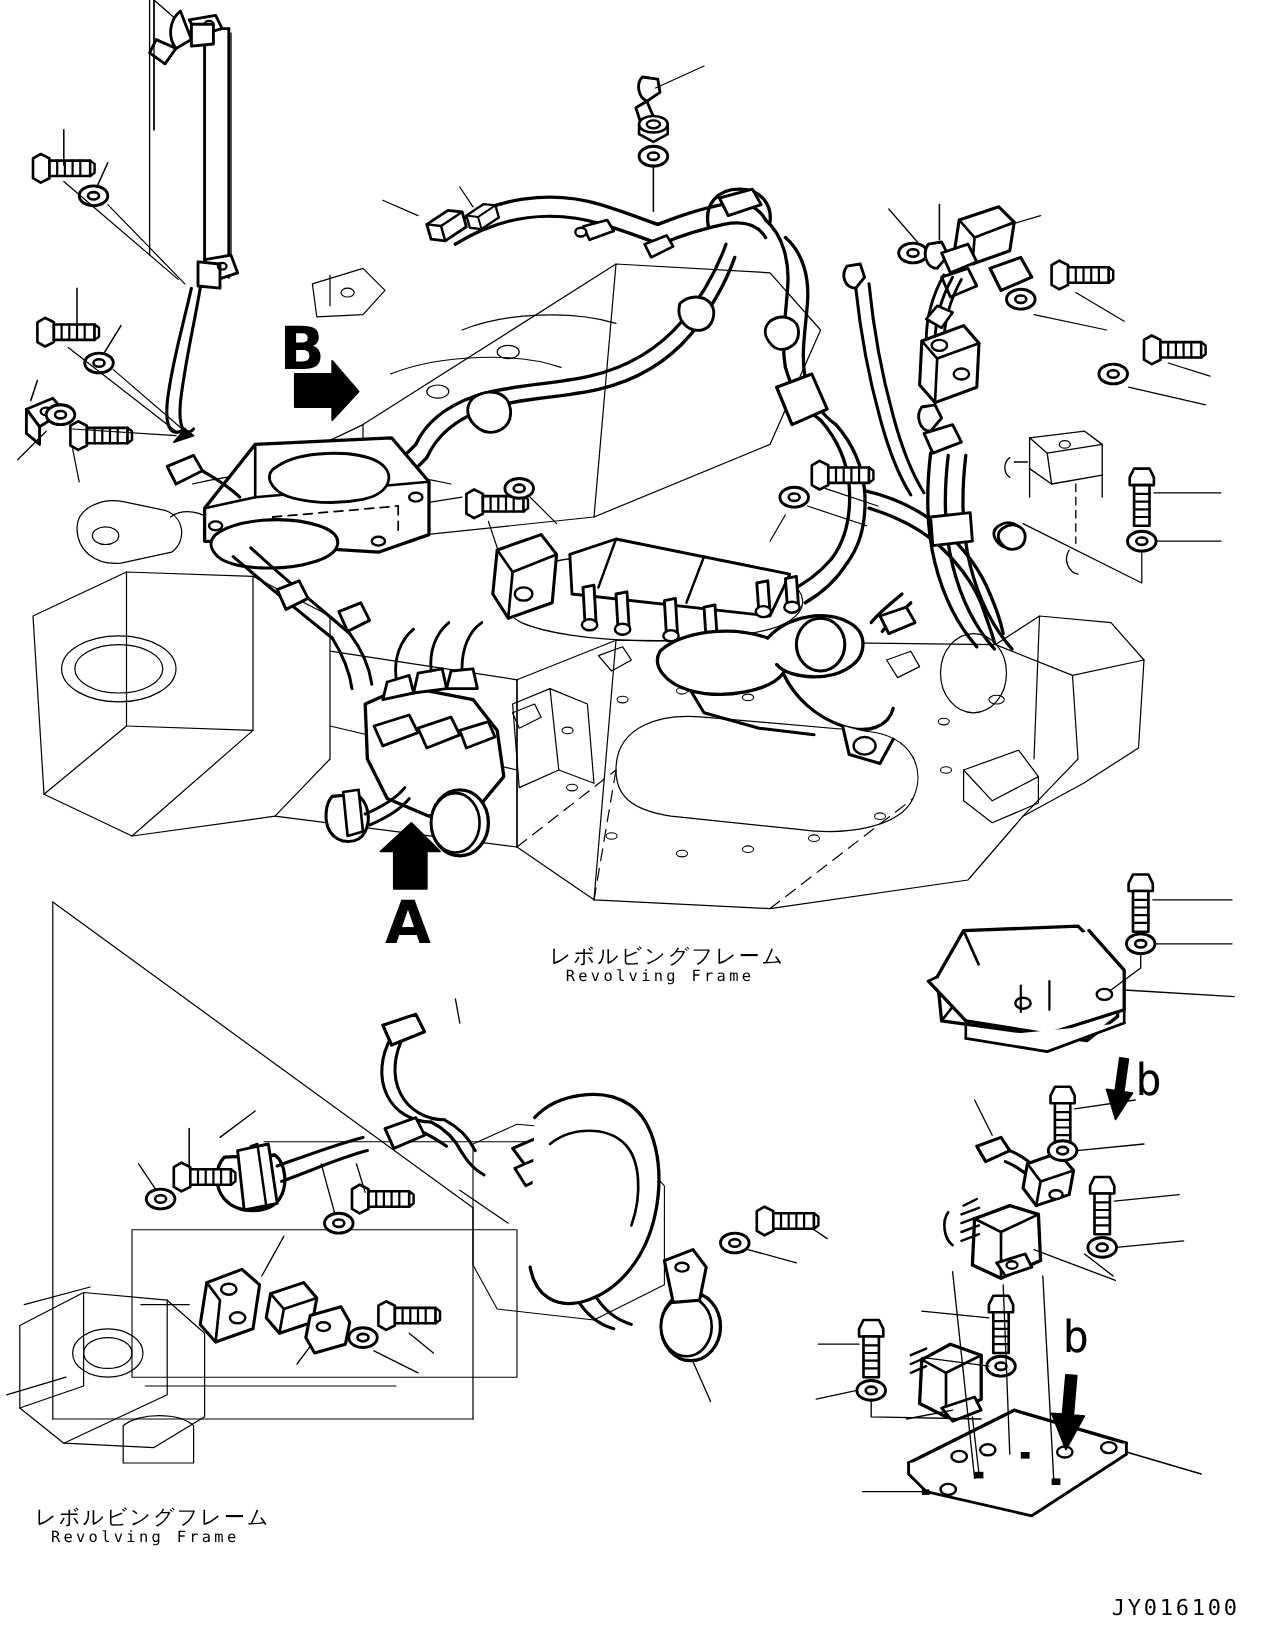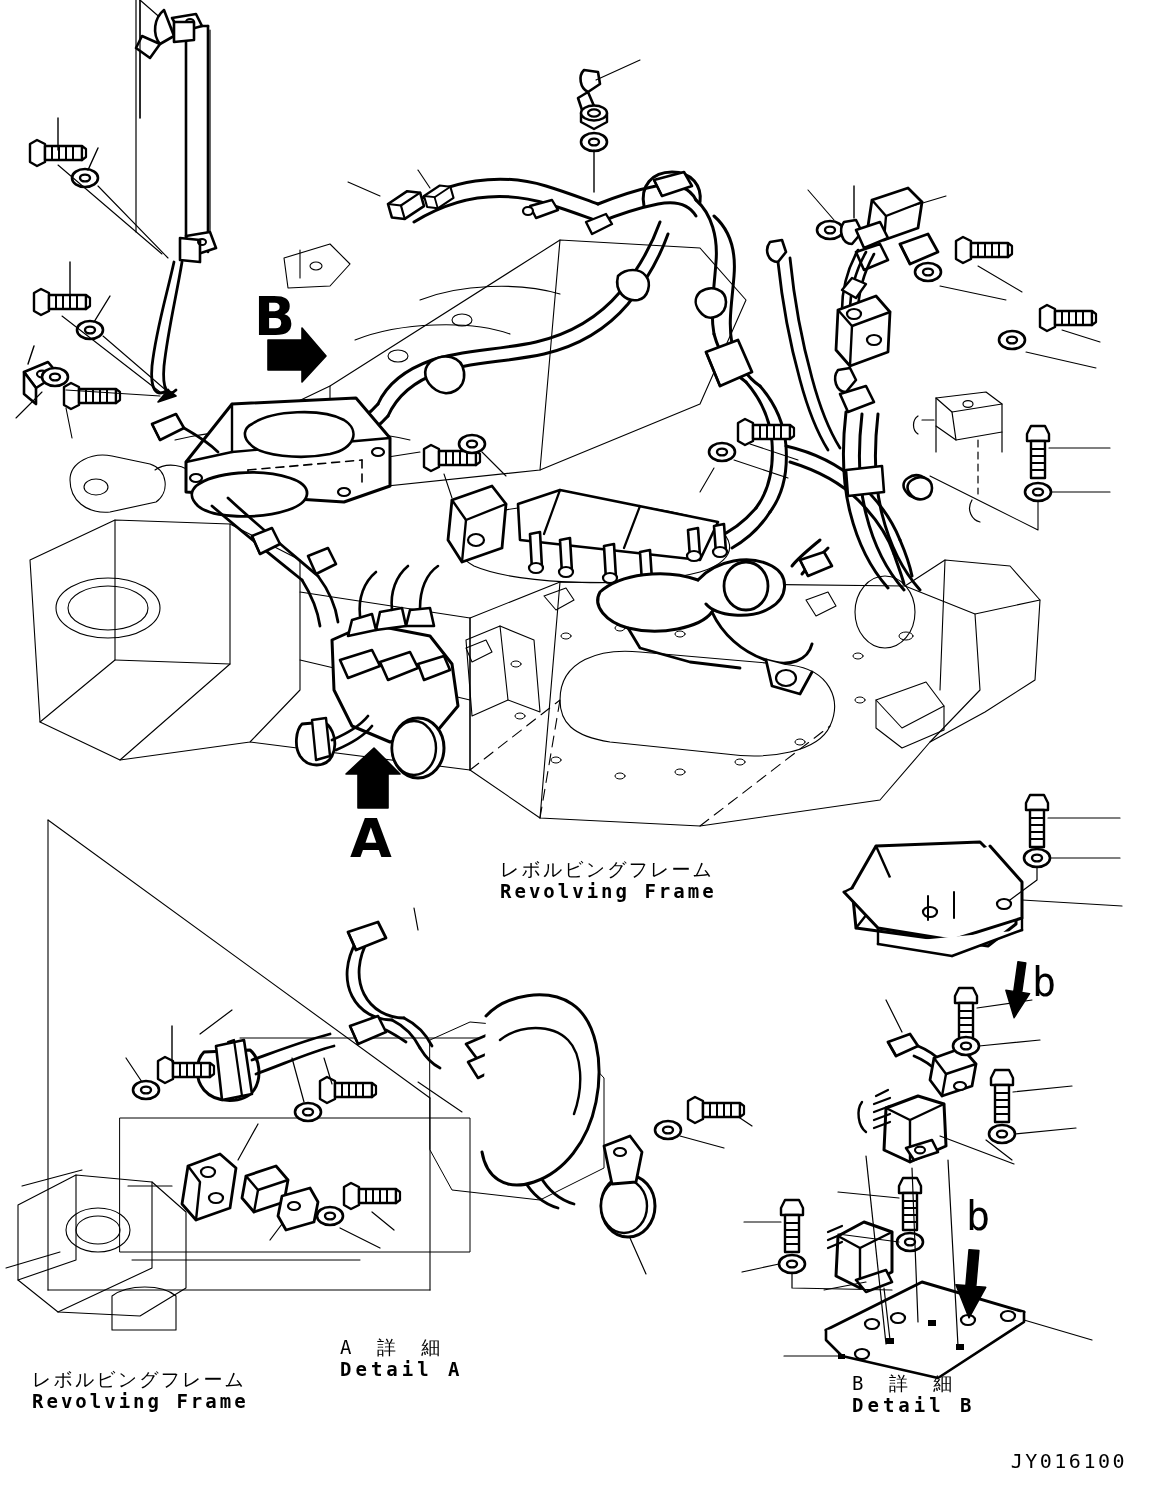--- a/index.html
+++ b/index.html
@@ -6,23 +6,23 @@
   html,body{margin:0;padding:0;background:#ffffff;}
   body{
     width:1151px;height:1491px;
     font-family:"DejaVu Sans Mono","Liberation Mono",monospace;
     color:#000;overflow:hidden;position:relative;
   }
   #sheet{position:absolute;inset:0;width:1151px;height:1491px;}
   svg.layer{position:absolute;left:0;top:0;width:1151px;height:1491px;}
 
   
-  .caption{position:absolute;line-height:1.18;white-space:nowrap;}
+  .caption{position:absolute;text-align:center;line-height:1.18;white-space:nowrap;}
   .cap-jp{font-size:19px;letter-spacing:2px;}
-  .cap-en{font-size:19px;letter-spacing:3px;font-weight:bold;}
+  .cap-en{font-size:14px;letter-spacing:3px;}
   .cap-detail .cap-jp{letter-spacing:7px;}
   .cap-detail .cap-en{letter-spacing:4px;}
 
   
   .sect-letter{position:absolute;font-size:54px;font-weight:700;line-height:1;
                font-family:"DejaVu Sans","Liberation Sans",sans-serif;}
   .sect-letter-sm{position:absolute;font-size:40px;font-weight:400;line-height:1;
                font-family:"DejaVu Sans Mono","Liberation Mono",monospace;}
 
   
@@ -692,25 +692,17 @@
 <div class="caption" style="left:500px;top:858px;width:200px;">
   <div class="cap-jp">レボルビングフレーム</div>
   <div class="cap-en">Revolving Frame</div>
 </div>
 
 <div class="caption" style="left:32px;top:1368px;width:200px;">
   <div class="cap-jp">レボルビングフレーム</div>
   <div class="cap-en">Revolving Frame</div>
 </div>
 
-<div class="caption cap-detail" style="left:340px;top:1336px;width:200px;">
-  <div class="cap-jp">A 詳 細</div>
-  <div class="cap-en">Detail A</div>
+
+
+<div id="drawing-no">JY016100</div>
+
 </div>
 
-<div class="caption cap-detail" style="left:852px;top:1372px;width:200px;">
-  <div class="cap-jp">B 詳 細</div>
-  <div class="cap-en">Detail B</div>
-</div>
-
-<div id="drawing-no">JY016100</div>
-
-</div>
-
 </body></html>

